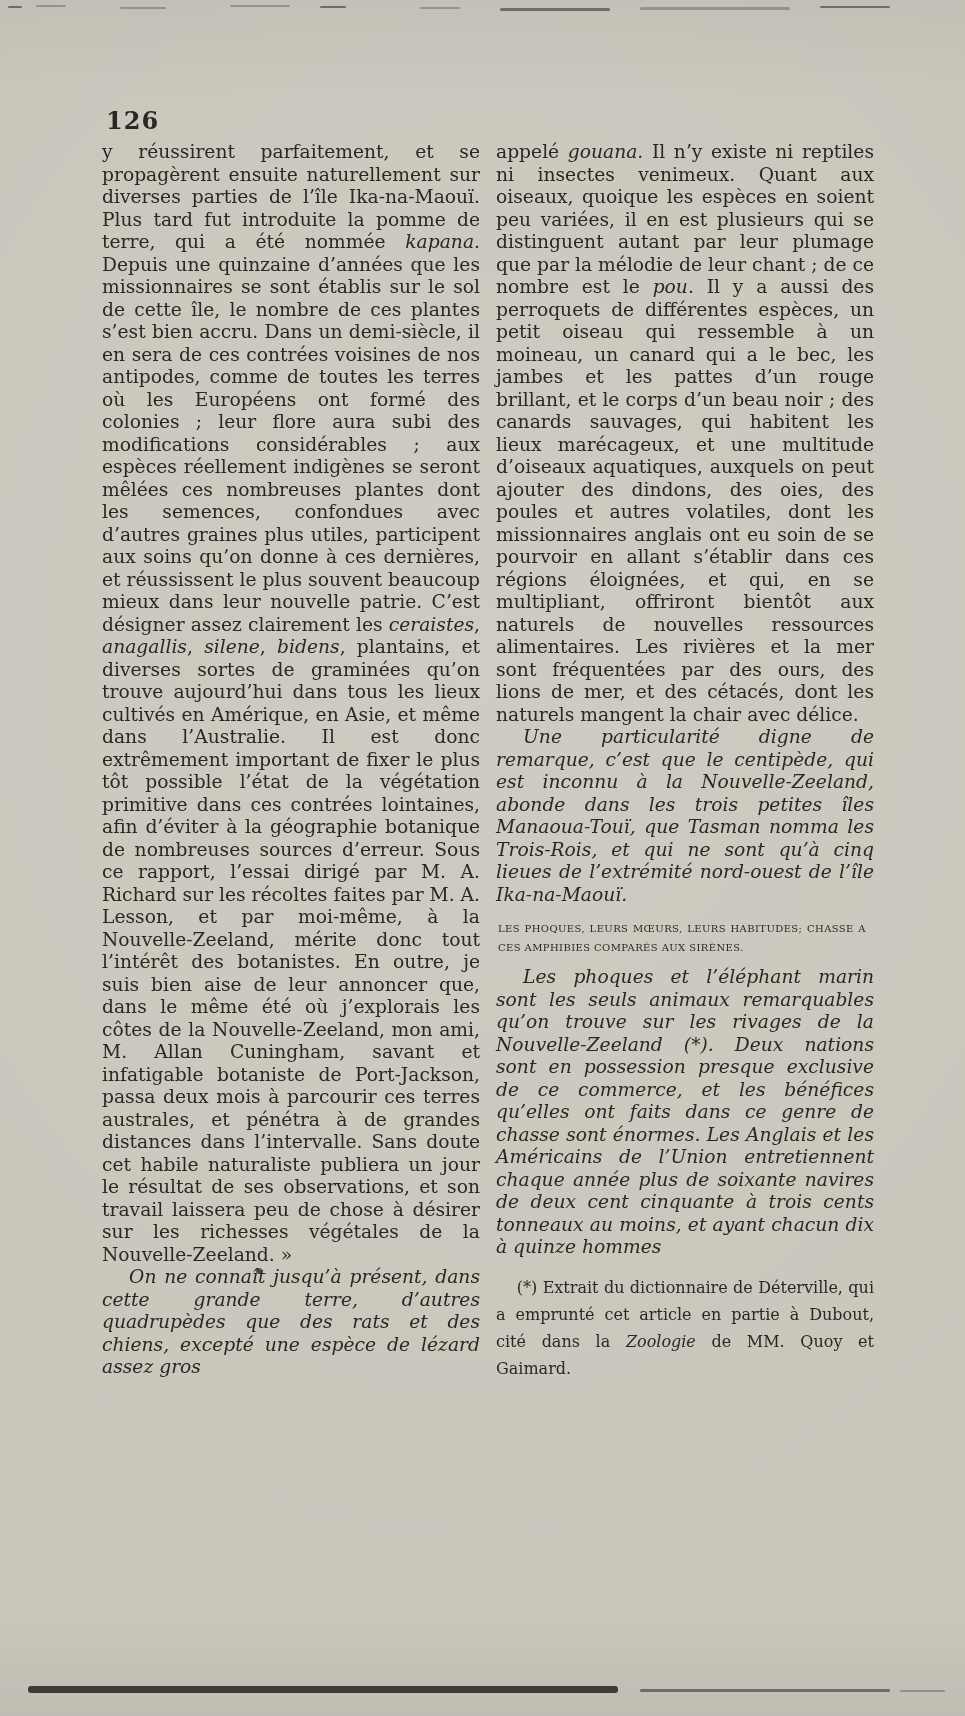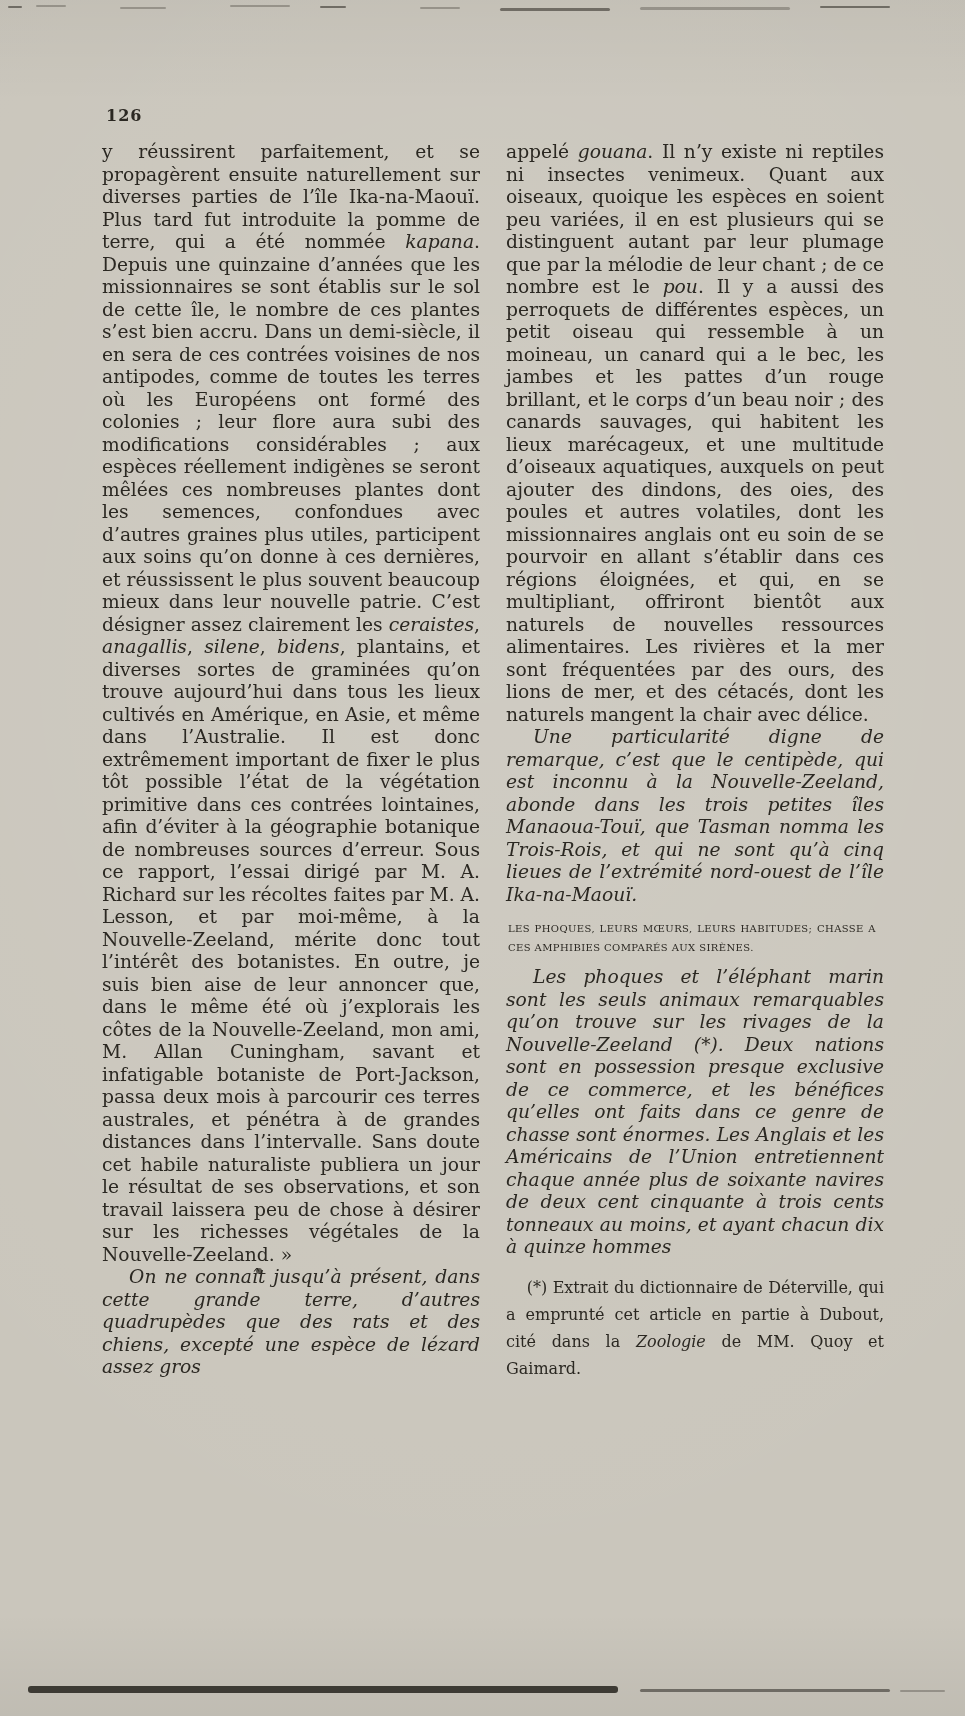--- a/index.html
+++ b/index.html
@@ -12,25 +12,25 @@
     background:
       radial-gradient(ellipse 130% 90% at 50% 38%, rgba(255,255,255,0.10), rgba(0,0,0,0) 62%),
       linear-gradient(180deg, rgba(0,0,0,0.04), rgba(0,0,0,0) 6%, rgba(0,0,0,0) 94%, rgba(0,0,0,0.05)),
       var(--paper, #cac6bc);
     font-family: "DejaVu Serif", "Liberation Serif", serif;
     color: var(--ink, #2b2822);
   }
 
   .page-inner { position: absolute; left: 102px; top: 104px; width: 782px; }
 
-  .page-header { position: relative; height: 28px; font-size: 16px; }
+  .page-header { position: relative; height: 28px; font-size: 24px; }
   .page-number { position: absolute; left: 4px; top: 2px; font-weight: 700; letter-spacing: 1px; }
   .running-title { display: block; text-align: center; font-weight: 700; letter-spacing: 2.5px; }
 
-  .columns { display: flex; gap: 26px; margin-top: 9px; }
+  .columns { display: flex; gap: 16px; margin-top: 9px; }
   .column {
     width: 378px;
     text-align: justify;
     font-size: 18.7px;
     line-height: 22.5px;
     hyphens: auto;
     -webkit-hyphens: auto;
   }
   .column .body-p { margin: 0; }
   .indent { text-indent: 1.45em; font-style: italic; }

